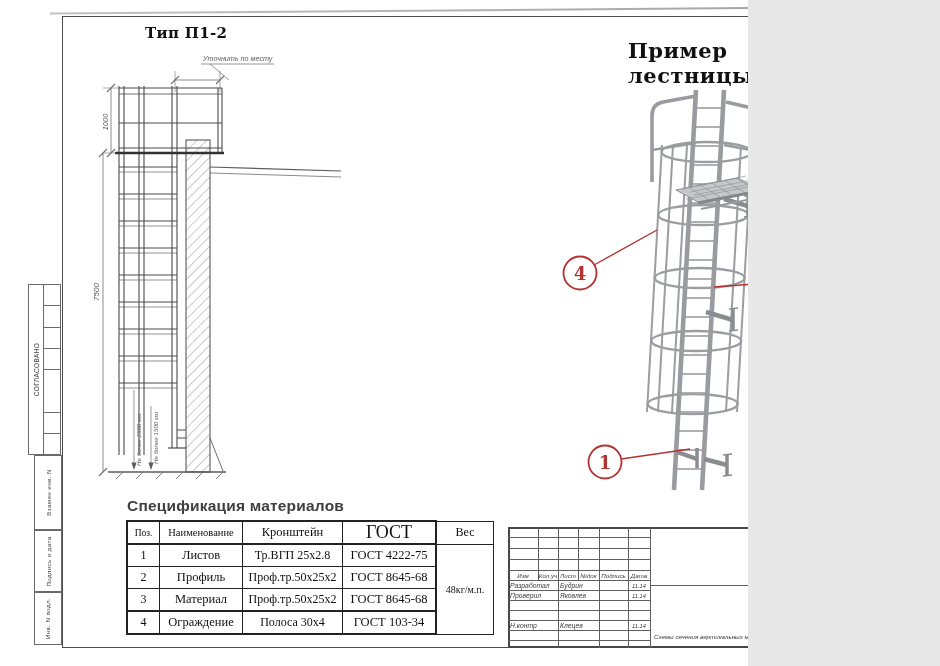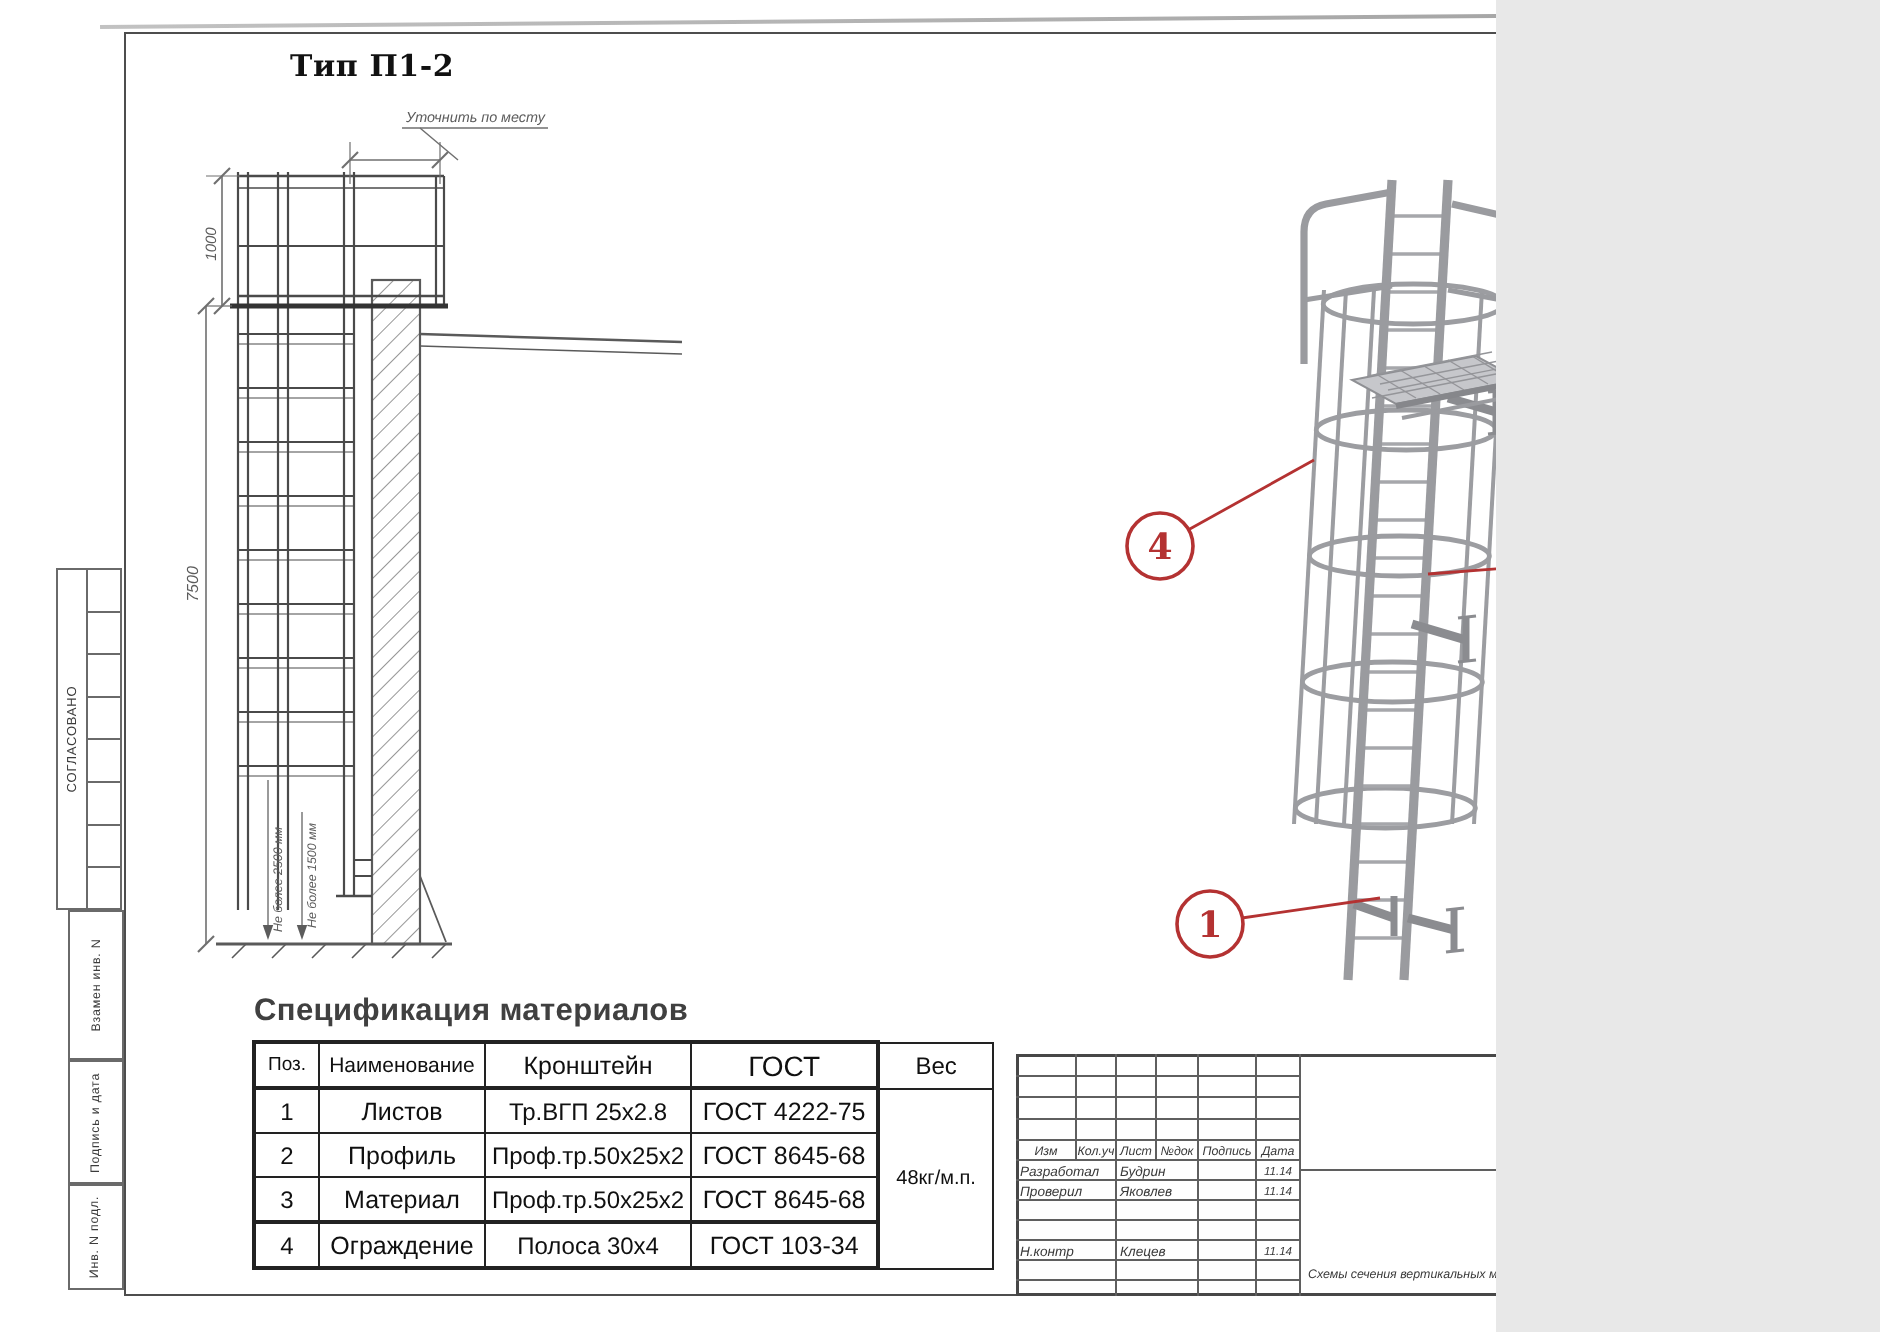--- a/index.html
+++ b/index.html
@@ -9,36 +9,36 @@
          border:1.6px solid #4d4d4d;box-sizing:border-box;}
   .scanline{position:absolute;left:50px;top:9px;width:890px;height:1.6px;
             background:linear-gradient(90deg,#c2c2c2,#9f9f9f);transform:rotate(-0.45deg);}
   .h-serif{font-family:"DejaVu Serif","Liberation Serif",serif;font-weight:bold;color:#111;}
   .title-2d{position:absolute;left:145px;top:24px;font-size:15px;letter-spacing:.3px;}
   .title-3d{position:absolute;left:628px;top:38px;font-size:21px;letter-spacing:.5px;}
 
   
   .spec-wrap{position:absolute;left:126px;top:497px;}
   .spec-title{font:600 15.5px "Liberation Sans",sans-serif;color:#404040;margin:0 0 5px 1px;letter-spacing:.2px;}
-  table.spec{border-collapse:collapse;font-family:Liberation Sans, sans-serif;color:#101010;}
+  table.spec{border-collapse:collapse;font-family:Liberation Serif, serif;color:#101010;}
   table.spec td,table.spec th{border:1.3px solid #222;padding:0 3px;height:21px;
       font-weight:normal;text-align:center;white-space:nowrap;}
   .b-top{border-top-width:2.3px !important;}
   .b-bot{border-bottom-width:2.3px !important;}
   .b-left{border-left-width:2.3px !important;}
   .b-right{border-right-width:2.3px !important;}
   .c-poz{width:25px;font-size:12px;}
   .c-name{width:76px;font-size:12.5px;}
   .c-mat{width:93px;font-size:12px;text-align:left;}
   .c-gost{width:86px;font-size:12.5px;text-align:left;}
   .c-ves{width:50px;font-size:12.5px;}
   .th-poz{font-size:9.5px;}
   .th-name{font-size:10.5px;}
   .th-mat{font-size:12.5px;}
-  .th-gost{font-size:14px;font-weight:bold;}
+  .th-gost{font-size:18px;font-weight:bold;}
   .ves-val{font-size:10px;font-weight:bold;}
 
   
   .lmbox{position:absolute;border:1px solid #6a6a6a;box-sizing:border-box;
          display:flex;align-items:center;justify-content:center;overflow:visible;}
   .vtext{transform:rotate(-90deg);white-space:nowrap;font:6.2px "Liberation Sans",sans-serif;
          color:#3c3c3c;letter-spacing:.4px;}
   .approved{left:28px;top:284px;width:33px;height:171px;}
   .approved .cols{position:absolute;left:14px;top:0;right:0;bottom:0;border-left:1px solid #6a6a6a;
      background:repeating-linear-gradient(to bottom,transparent 0 20.3px,#6a6a6a 20.3px 21.3px);}
@@ -56,20 +56,21 @@
 </style>
 </head>
 <body>
 
 <div class="page">
 
   <div class="scanline"></div>
   <div class="frame"></div>
 
   <div class="h-serif title-2d">Тип П1-2</div>
+  <div class="h-serif title-3d">Пример лестницы</div>
 
   <svg style="position:absolute;left:80px;top:40px;" width="300" height="445" viewBox="80 40 300 445" xmlns="http://www.w3.org/2000/svg">
     <defs>
       <pattern id="hatch" width="7" height="7" patternTransform="rotate(45)" patternUnits="userSpaceOnUse">
         <line x1="0" y1="0" x2="0" y2="7" stroke="#8a8a8a" stroke-width="0.9"></line>
       </pattern>
     </defs>
 
     <g stroke="#5a5a5a">
       <rect x="186" y="140" width="24" height="332" fill="url(#hatch)" stroke-width="1.1"></rect>

